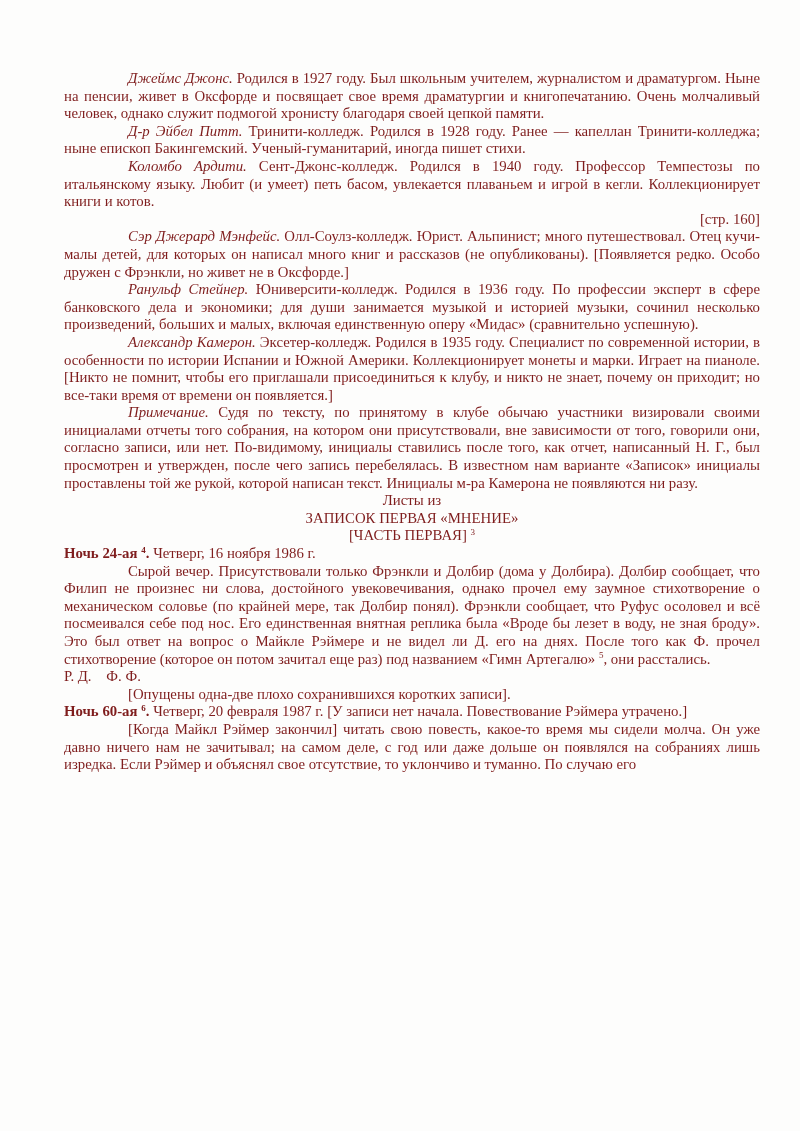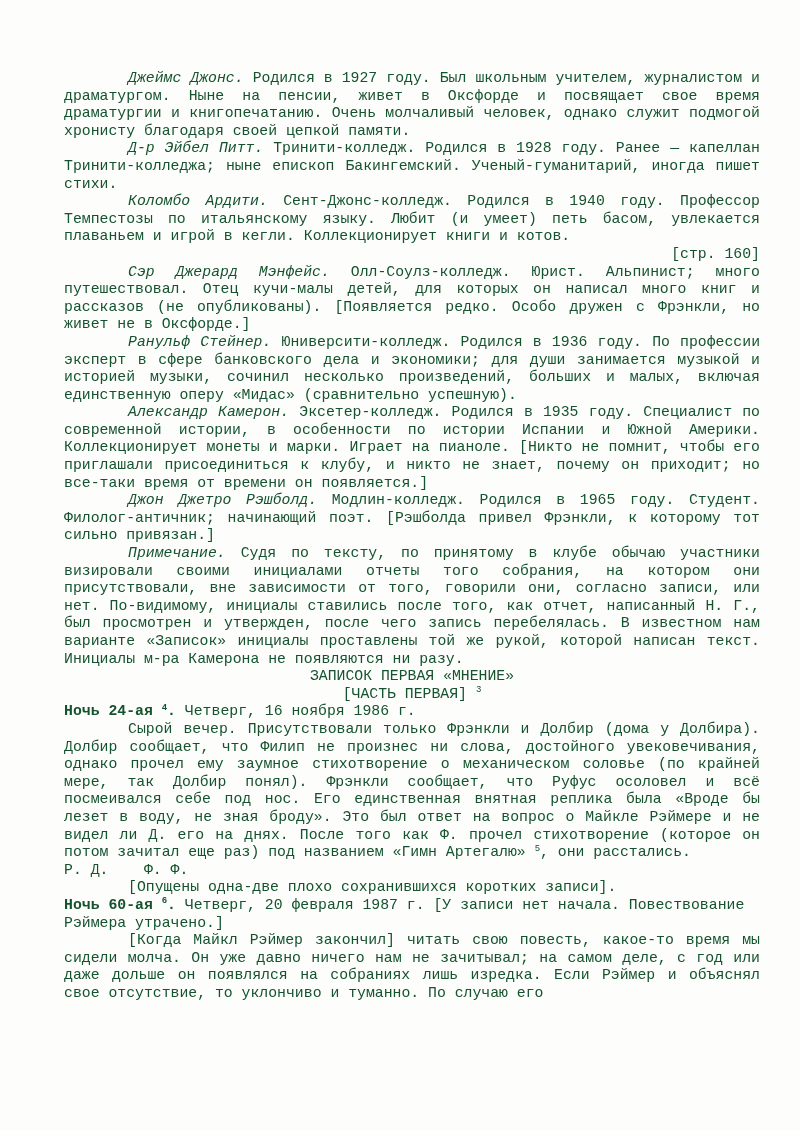--- a/index.html
+++ b/index.html
@@ -6,22 +6,22 @@
     margin: 0;
     padding: 0;
     background: #fdfdfc;
   }
   .page {
     position: relative;
     width: 800px;
     height: 1131px;
     box-sizing: border-box;
     background: #fdfdfc;
-    color: #14532d;
-    font-family: Liberation Mono, monospace;
+    color: #7f1d1d;
+    font-family: Liberation Serif, serif;
     font-size: 14.8px;
     line-height: 17.6px;
     padding: 70px 40px 0 64px;
     overflow: hidden;
   }
   .content { width: 696px; }
   p.para { margin: 0; padding: 0; }
   .kind-body    { text-align: justify; }
   .kind-pageref { text-align: right; }
   .kind-heading { text-align: left; }
@@ -45,22 +45,22 @@
 
 <div class="page">
   <div class="content">
       <p class="para kind-body indent"><span class="st-i">Джеймс Джонс.</span><span class="st-n"> Родился в 1927 году. Был школьным учителем, журналистом и драматургом. Ныне на пенсии, живет в Оксфорде и посвящает свое время драматургии и книгопечатанию. Очень молчаливый человек, однако служит подмогой хронисту благодаря своей цепкой памяти.</span></p>
       <p class="para kind-body indent"><span class="st-i">Д-р Эйбел Питт.</span><span class="st-n"> Тринити-колледж. Родился в 1928 году. Ранее — капеллан Тринити-колледжа; ныне епископ Бакингемский. Ученый-гуманитарий, иногда пишет стихи.</span></p>
       <p class="para kind-body indent"><span class="st-i">Коломбо Ардити.</span><span class="st-n"> Сент-Джонс-колледж. Родился в 1940 году. Профессор Темпестозы по итальянскому языку. Любит (и умеет) петь басом, увлекается плаваньем и игрой в кегли. Коллекционирует книги и котов.</span></p>
       <p class="para kind-pageref gap-line"><span class="st-n">[стр. 160]</span></p>
       <p class="para kind-body indent"><span class="st-i">Сэр Джерард Мэнфейс.</span><span class="st-n"> Олл-Соулз-колледж. Юрист. Альпинист; много путешествовал. Отец кучи-малы детей, для которых он написал много книг и рассказов (не опубликованы). [Появляется редко. Особо дружен с Фрэнкли, но живет не в Оксфорде.]</span></p>
       <p class="para kind-body indent"><span class="st-i">Ранульф Стейнер.</span><span class="st-n"> Юниверсити-колледж. Родился в 1936 году. По профессии эксперт в сфере банковского дела и экономики; для души занимается музыкой и историей музыки, сочинил несколько произведений, больших и малых, включая единственную оперу «Мидас» (сравнительно успешную).</span></p>
       <p class="para kind-body indent"><span class="st-i">Александр Камерон.</span><span class="st-n"> Эксетер-колледж. Родился в 1935 году. Специалист по современной истории, в особенности по истории Испании и Южной Америки. Коллекционирует монеты и марки. Играет на пианоле. [Никто не помнит, чтобы его приглашали присоединиться к клубу, и никто не знает, почему он приходит; но все-таки время от времени он появляется.]</span></p>
-      <p class="para kind-body indent"><span class="st-i">Джон Джетро Рэшболд.</span><span class="st-n"> Модлин-колледж. Родился в 1965 году. Студент. Филолог-античник; начинающий поэт. [Рэшболда привел Фрэнкли, к которому тот сильно привязан.]</span></p>
       <p class="para kind-body indent gap-line"><span class="st-i">Примечание.</span><span class="st-n"> Судя по тексту, по принятому в клубе обычаю участники визировали своими инициалами отчеты того собрания, на котором они присутствовали, вне зависимости от того, говорили они, согласно записи, или нет. По-видимому, инициалы ставились после того, как отчет, написанный Н. Г., был просмотрен и утвержден, после чего запись перебелялась. В известном нам варианте «Записок» инициалы проставлены той же рукой, которой написан текст. Инициалы м-ра Камерона не появляются ни разу.</span></p>
+      <p class="para kind-center gap-line"><span class="st-n">Листы из</span></p>
       <p class="para kind-center"><span class="st-n">ЗАПИСОК ПЕРВАЯ «МНЕНИЕ»</span></p>
       <p class="para kind-center gap-part"><span class="st-n">[ЧАСТЬ ПЕРВАЯ] </span><span class="st-sup">3</span></p>
       <p class="para kind-heading gap-line"><span class="st-b">Ночь 24-ая </span><span class="st-b st-sup">4</span><span class="st-b">. </span><span class="st-n">Четверг, 16 ноября 1986 г.</span></p>
       <p class="para kind-body indent gap-line"><span class="st-n">Сырой вечер. Присутствовали только Фрэнкли и Долбир (дома у Долбира). Долбир сообщает, что Филип не произнес ни слова, достойного увековечивания, однако прочел ему заумное стихотворение о механическом соловье (по крайней мере, так Долбир понял). Фрэнкли сообщает, что Руфус осоловел и всё посмеивался себе под нос. Его единственная внятная реплика была «Вроде бы лезет в воду, не зная броду». Это был ответ на вопрос о Майкле Рэймере и не видел ли Д. его на днях. После того как Ф. прочел стихотворение (которое он потом зачитал еще раз) под названием «Гимн Артегалю» </span><span class="st-sup">5</span><span class="st-n">, они расстались.</span></p>
       <p class="para kind-plain gap-line"><span class="st-n">Р. Д.&nbsp;&nbsp;&nbsp;&nbsp;Ф. Ф.</span></p>
       <p class="para kind-body indent gap-line"><span class="st-n">[Опущены одна-две плохо сохранившихся коротких записи].</span></p>
       <p class="para kind-heading gap-line"><span class="st-b">Ночь 60-ая </span><span class="st-b st-sup">6</span><span class="st-b">. </span><span class="st-n">Четверг, 20 февраля 1987 г. [У записи нет начала. Повествование Рэймера утрачено.]</span></p>
       <p class="para kind-body indent gap-line"><span class="st-n">[Когда Майкл Рэймер закончил] читать свою повесть, какое-то время мы сидели молча. Он уже давно ничего нам не зачитывал; на самом деле, с год или даже дольше он появлялся на собраниях лишь изредка. Если Рэймер и объяснял свое отсутствие, то уклончиво и туманно. По случаю его</span></p>
     </div>
 </div>

